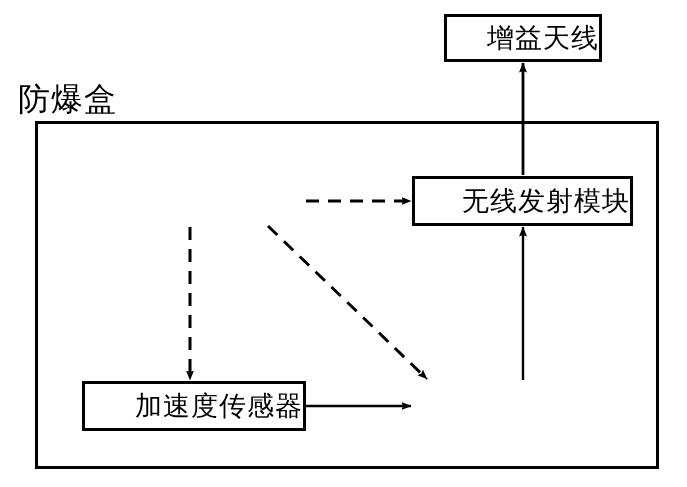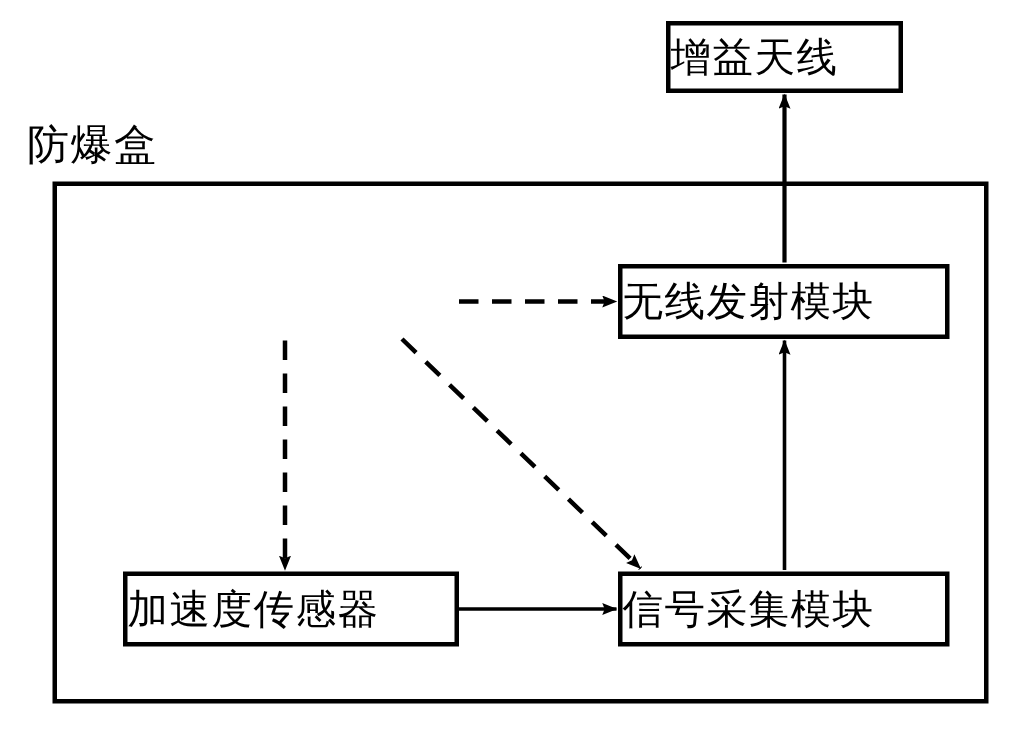--- a/index.html
+++ b/index.html
@@ -15,21 +15,21 @@
     overflow: hidden;
     font-family: "Liberation Serif", "DejaVu Serif", serif;
   }
   .node {
     position: absolute;
     box-sizing: border-box;
     border: 3px solid #000000;
     background: #ffffff;
     display: flex;
     align-items: center;
-    justify-content: flex-start;
+    justify-content: flex-end;
     color: #000000;
     line-height: 1;
     white-space: nowrap;
     z-index: 3;
   }
   .node-label {
     font-size: 27px;
     letter-spacing: 1px;
   }
   #enclosure {
@@ -40,21 +40,21 @@
     width: 624px;
     height: 348px;
     border: 3px solid #000000;
     background: #ffffff;
     z-index: 1;
   }
   #enclosure-label {
     position: absolute;
     left: 18px;
     top: 78px;
-    font-size: 28px;
+    font-size: 32px;
     color: #000000;
     white-space: nowrap;
     letter-spacing: 1px;
     z-index: 4;
   }
   #node-antenna {
     left: 444px;
     top: 14px;
     width: 158px;
     height: 48px;
@@ -130,17 +130,14 @@
 
 
   <div class="node" id="node-wireless">
     <span class="node-label">无线发射模块</span>
   </div>
 
   <div class="node" id="node-sensor">
     <span class="node-label">加速度传感器</span>
   </div>
 
-  <div class="node" id="node-daq">
-    <span class="node-label">信号采集模块</span>
-  </div>
 
 </div>
 
 </body></html>

